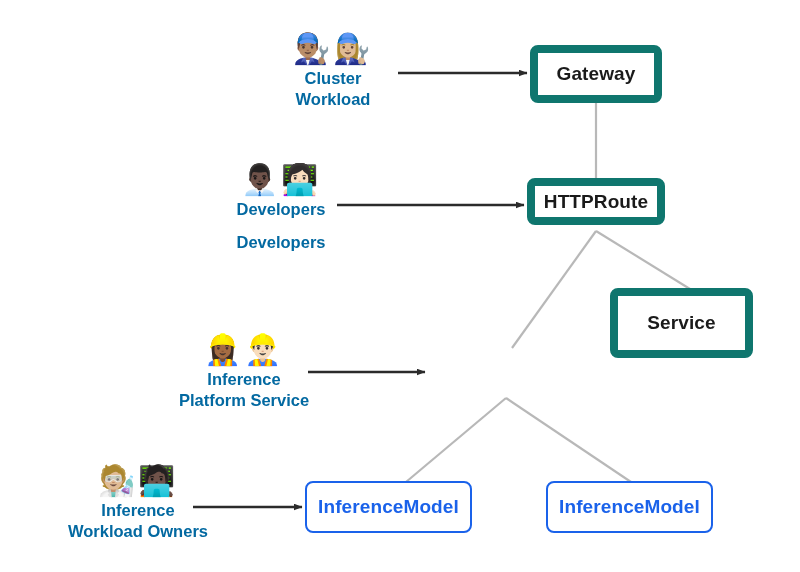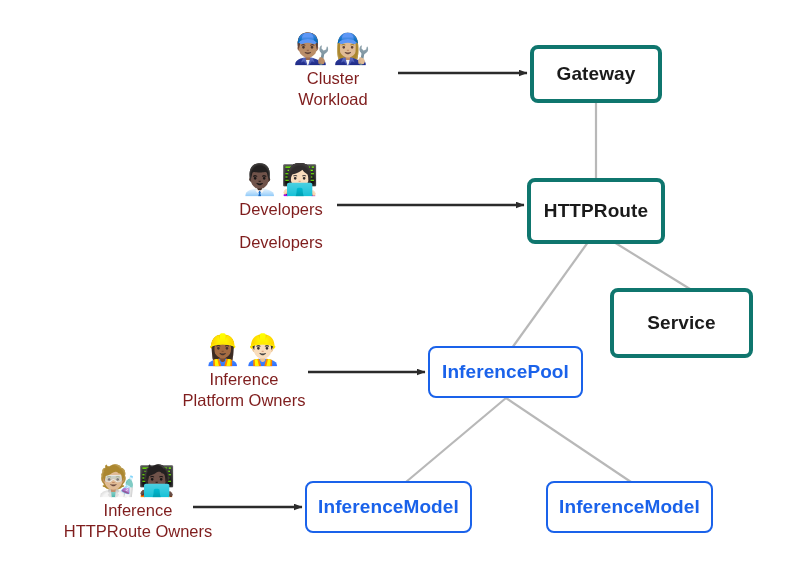--- a/index.html
+++ b/index.html
@@ -33,21 +33,21 @@
     display: flex;
     align-items: center;
     justify-content: center;
     border-radius: 8px;
     background: #ffffff;
     font-weight: bold;
     letter-spacing: .1px;
     white-space: nowrap;
   }
   .node.plain {
-    border: 4px solid #0f766e;
+    border: 8px solid #0f766e;
     color: #1a1a1a;
     font-size: 19px;
   }
   .node.accent {
     border: 2.5px solid #1a62ea;
     color: #1a62ea;
     font-size: 19px;
   }
 
   
@@ -62,22 +62,22 @@
     font-family: "DejaVu Sans", sans-serif;
     font-size: 30px;
     line-height: 34px;
     letter-spacing: 2px;
     white-space: nowrap;
   }
   .actor-label {
     margin-top: 2px;
     font-size: 16.5px;
     line-height: 21px;
-    color: #7f1d1d;
-    font-weight: normal;
+    color: #0369a1;
+    font-weight: bold;
   }
 </style>
 </head>
 <body>
 
 <div id="canvas">
 
   <svg id="edges" viewBox="0 0 800 572">
     <defs>
       <marker id="arrowhead" markerWidth="9" markerHeight="7" refX="8.5" refY="3.5" orient="auto" markerUnits="userSpaceOnUse">
@@ -98,31 +98,28 @@
       <line x1="337" y1="205" x2="524" y2="205" stroke="#2b2b2b" stroke-width="2.4" marker-end="url(#arrowhead)"></line>
       <line x1="308" y1="372" x2="425" y2="372" stroke="#2b2b2b" stroke-width="2.4" marker-end="url(#arrowhead)"></line>
       <line x1="193" y1="507" x2="302" y2="507" stroke="#2b2b2b" stroke-width="2.4" marker-end="url(#arrowhead)"></line>
     </g>
   </svg>
 
   <div class="node plain" style="left:530px; top:45px; width:132px; height:58px;">
     <span>Gateway</span>
   </div>
 
-  <div class="node plain" style="left:527px; top:178px; width:138px; height:66px;">
+  <div class="node plain" style="left:527px; top:178px; width:138px; height:47px;">
     <span>HTTPRoute</span>
   </div>
 
   <div class="node plain" style="left:610px; top:288px; width:143px; height:70px;">
     <span>Service</span>
   </div>
 
-  <div class="node accent" style="left:428px; top:346px; width:155px; height:52px;">
-    <span>InferencePool</span>
-  </div>
 
   <div class="node accent" style="left:305px; top:481px; width:167px; height:52px;">
     <span>InferenceModel</span>
   </div>
 
   <div class="node accent" style="left:546px; top:481px; width:167px; height:52px;">
     <span>InferenceModel</span>
   </div>
 
   <div class="actor" style="left:272px; top:32px; width:122px;">
@@ -133,22 +130,22 @@
 
   <div class="actor" style="left:213px; top:163px; width:136px;">
     <div class="actor-emojis">👨🏿‍💼👩🏻‍💻</div>
     <div class="actor-label">Developers</div>
     <div class="actor-label" style="margin-top:12px">Developers</div>
   </div>
 
   <div class="actor" style="left:160px; top:333px; width:168px;">
     <div class="actor-emojis">👷🏾‍♀️👷🏻‍♂️</div>
     <div class="actor-label">Inference</div>
-    <div class="actor-label" style="margin-top:0">Platform Owners</div>
+    <div class="actor-label" style="margin-top:0">Platform Service</div>
   </div>
 
   <div class="actor" style="left:45px; top:464px; width:186px;">
     <div class="actor-emojis">🧑🏼‍🔬🧑🏿‍💻</div>
     <div class="actor-label">Inference</div>
-    <div class="actor-label" style="margin-top:0">HTTPRoute Owners</div>
+    <div class="actor-label" style="margin-top:0">Workload Owners</div>
   </div>
 
 </div>
 
 </body></html>

